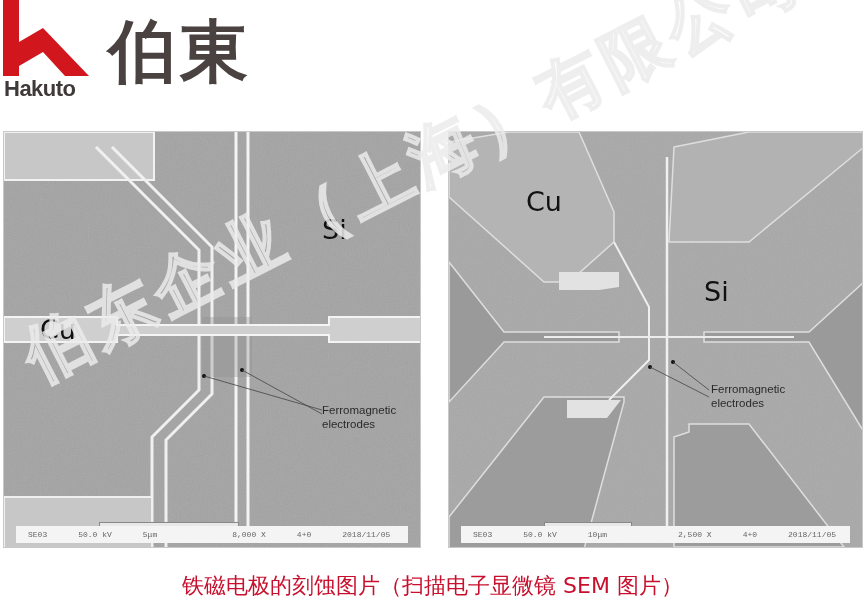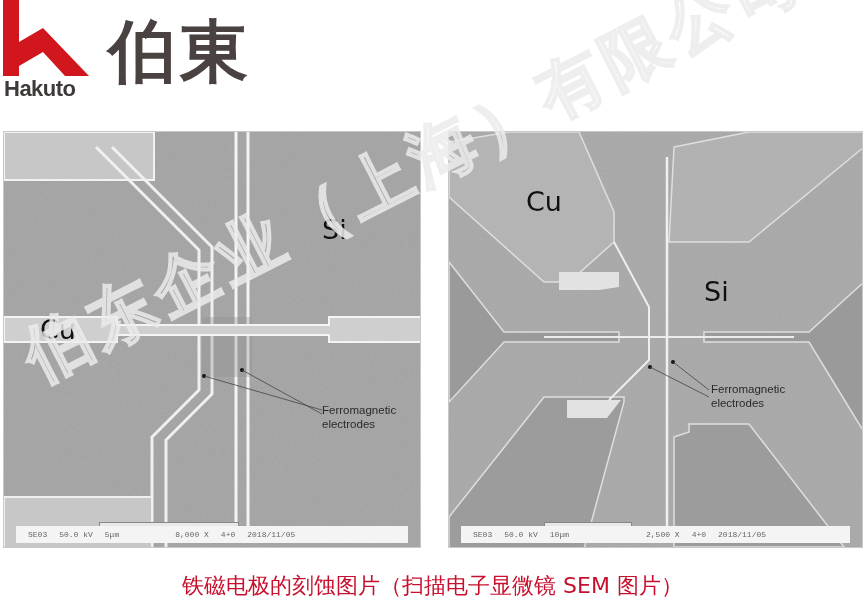--- a/index.html
+++ b/index.html
@@ -20,21 +20,21 @@
   .panel-left { left:3px; width:418px; }
   .panel-right { left:448px; width:415px; }
   .panel svg.sem { position:absolute; left:0; top:0; }
 
   .lbl { position:absolute; font-family:"DejaVu Sans", sans-serif; color:#111; line-height:1; }
   .lbl-big { font-size:27px; }
   .lbl-small { font-size:11.5px; color:#2a2a2a; line-height:14px; font-family:Liberation Sans, sans-serif; }
 
   .infobar { position:absolute; left:12px; right:12px; bottom:4px; height:17px; background:#f4f4f4;
              display:flex; align-items:center; font-family:"Liberation Mono", monospace;
-             font-size:8px; color:#666; white-space:nowrap; }
+             font-size:8px; color:#666; white-space:nowrap;gap:19px; }
   .infobar span { margin-left:12px; }
   .scalebar { position:absolute; bottom:20px; height:3px; background:#e8e8e8; border:1px solid #888; }
 
   
   .watermark { position:absolute; left:8px; top:322px; width:900px; transform-origin:0 0;
                transform:rotate(-27deg); font-size:66px; font-weight:bold; color:transparent;
                -webkit-text-stroke:2px rgba(235,235,235,0.85); letter-spacing:6px; white-space:nowrap;
                pointer-events:none; font-family:"DejaVu Sans", sans-serif; }
 
   
@@ -134,21 +134,21 @@
   </svg>
   <div class="lbl lbl-big" style="left:77px;top:56px;">Cu</div>
   <div class="lbl lbl-big" style="left:255px;top:146px;">Si</div>
   <div class="lbl lbl-small" style="left:262px;top:250px;">Ferromagnetic</div>
   <div class="lbl lbl-small" style="left:262px;top:264px;">electrodes</div>
   <div class="scalebar" style="left:95px;width:86px;"></div>
   <div class="infobar">
     <span>SE03</span>
     <span>50.0 kV</span>
     <span>10μm</span>
-    <span style="margin-left:77px">2,500 X</span>
+    <span style="margin-left:52px">2,500 X</span>
     <span>4+0</span>
     <span>2018/11/05</span>
   </div>
 </div>
 
 <div class="watermark">伯东企业（上海）有限公司</div>
 
 <div class="caption">铁磁电极的刻蚀图片（扫描电子显微镜 SEM 图片）</div>
 
 </body></html>

